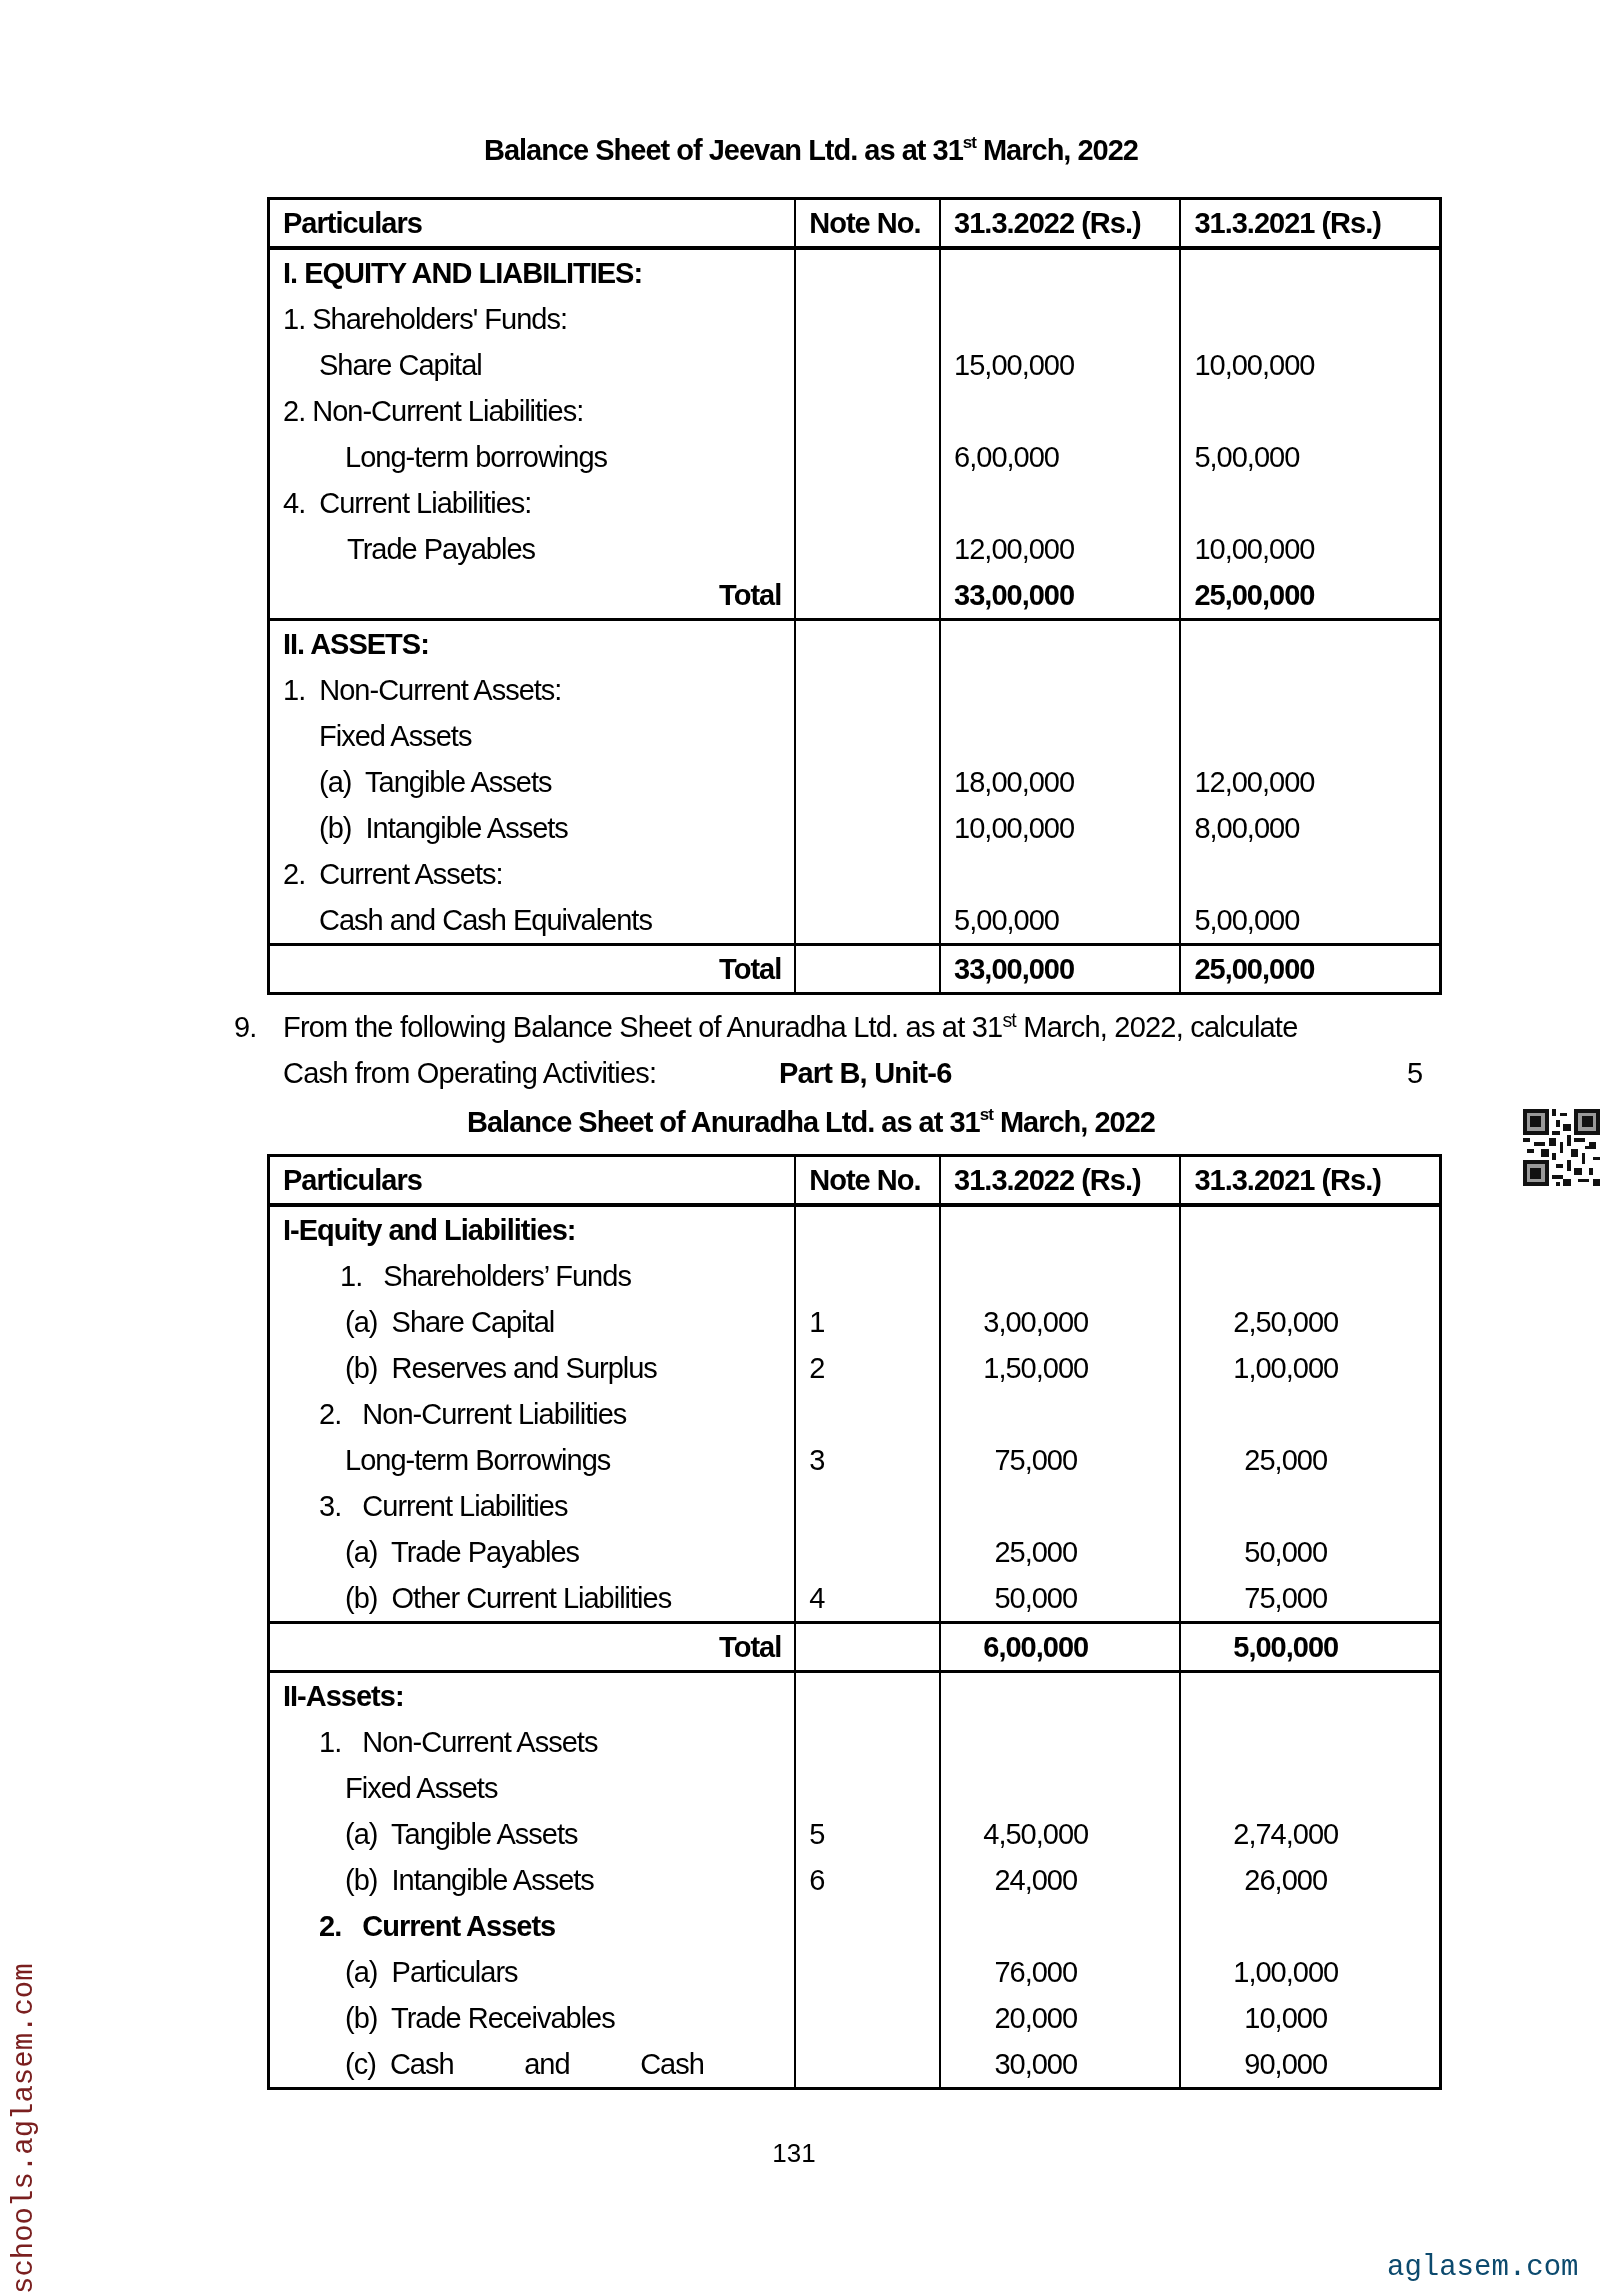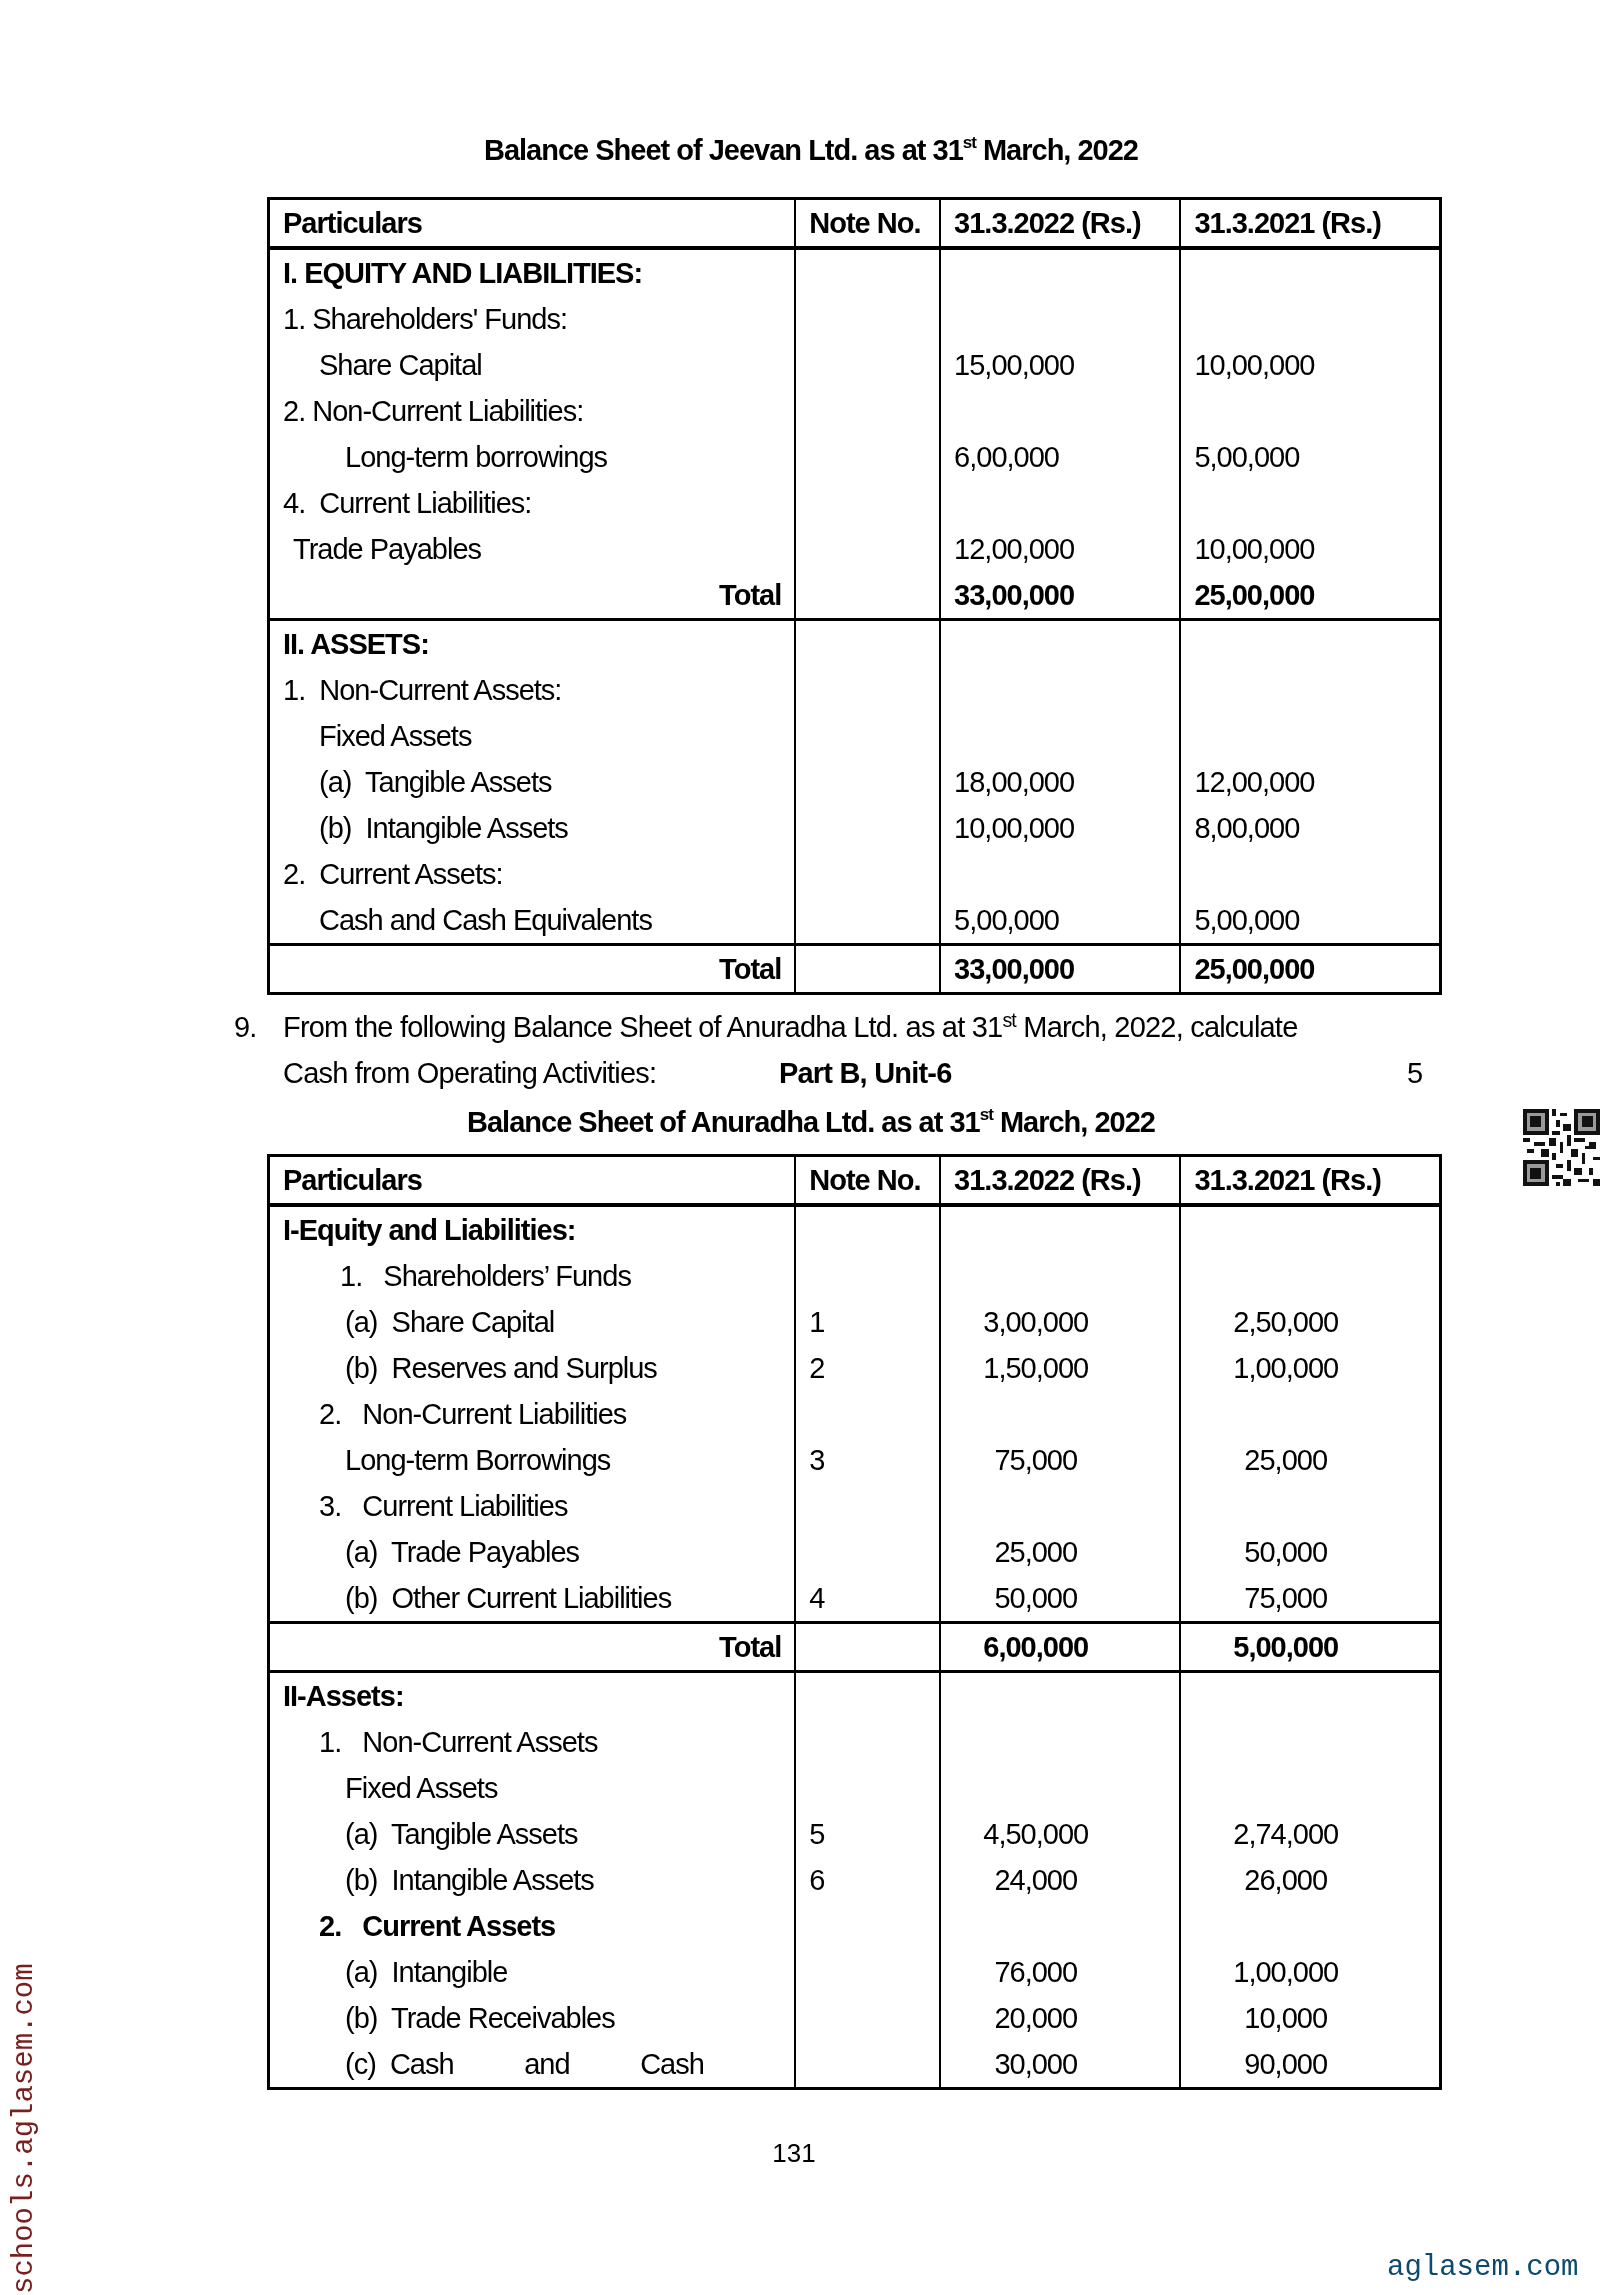--- a/index.html
+++ b/index.html
@@ -77,21 +77,21 @@
         <td class="num">6,00,000</td>
         <td class="num">5,00,000</td>
       </tr>
       <tr>
         <td style="padding-left: 13px; white-space: pre;">4.  Current Liabilities:</td>
         <td></td>
         <td class="num"></td>
         <td class="num"></td>
       </tr>
       <tr>
-        <td style="padding-left: 23px; white-space: pre;">Trade Payables</td>
+        <td style="padding-left: 77px; white-space: pre;">Trade Payables</td>
         <td></td>
         <td class="num">12,00,000</td>
         <td class="num">10,00,000</td>
       </tr>
       <tr>
         <td class="r b">Total</td>
         <td></td>
         <td class="num b">33,00,000</td>
         <td class="num b">25,00,000</td>
       </tr>
@@ -305,21 +305,21 @@
         <td class="num">24,000</td>
         <td class="num">26,000</td>
       </tr>
       <tr>
         <td style="padding-left: 49px; white-space: pre; font-weight: bold;">2.   Current Assets</td>
         <td></td>
         <td class="num"></td>
         <td class="num"></td>
       </tr>
       <tr>
-        <td style="padding-left: 75px; white-space: pre;">(a)  Intangible</td>
+        <td style="padding-left: 75px; white-space: pre;">(a)  Particulars</td>
         <td></td>
         <td class="num">76,000</td>
         <td class="num">1,00,000</td>
       </tr>
       <tr>
         <td style="padding-left: 75px; white-space: pre;">(b)  Trade Receivables</td>
         <td></td>
         <td class="num">20,000</td>
         <td class="num">10,000</td>
       </tr>

